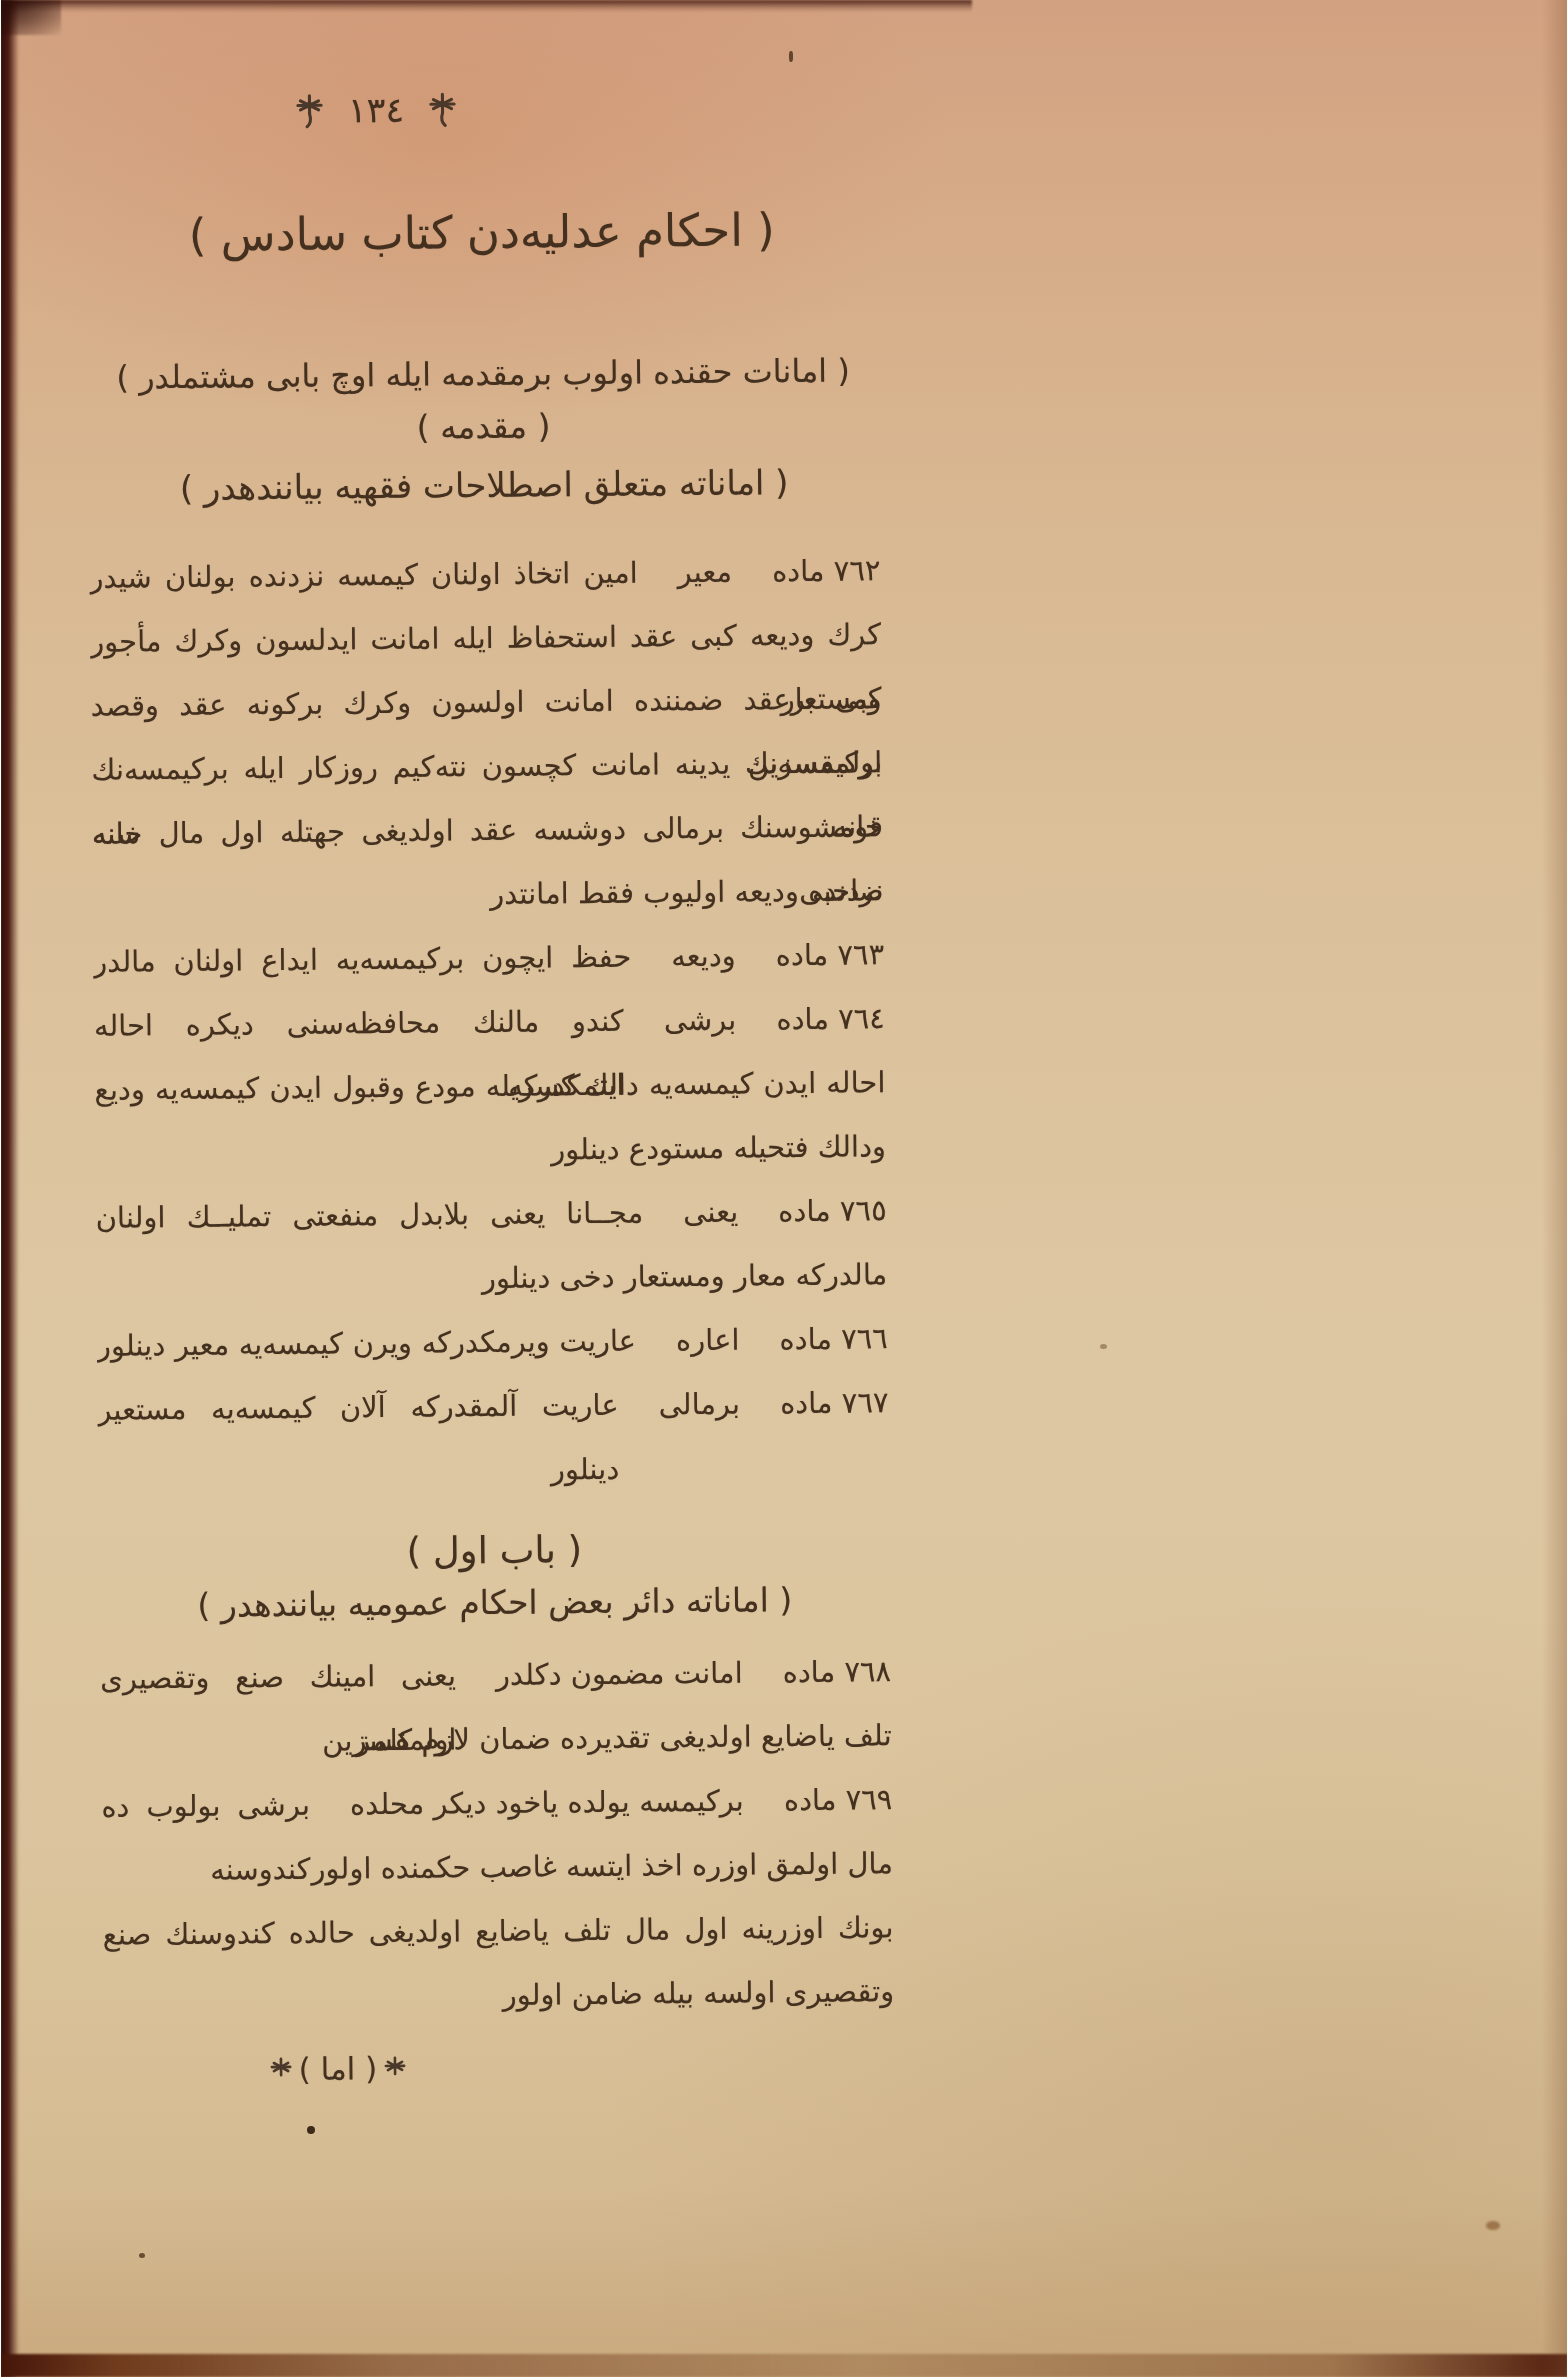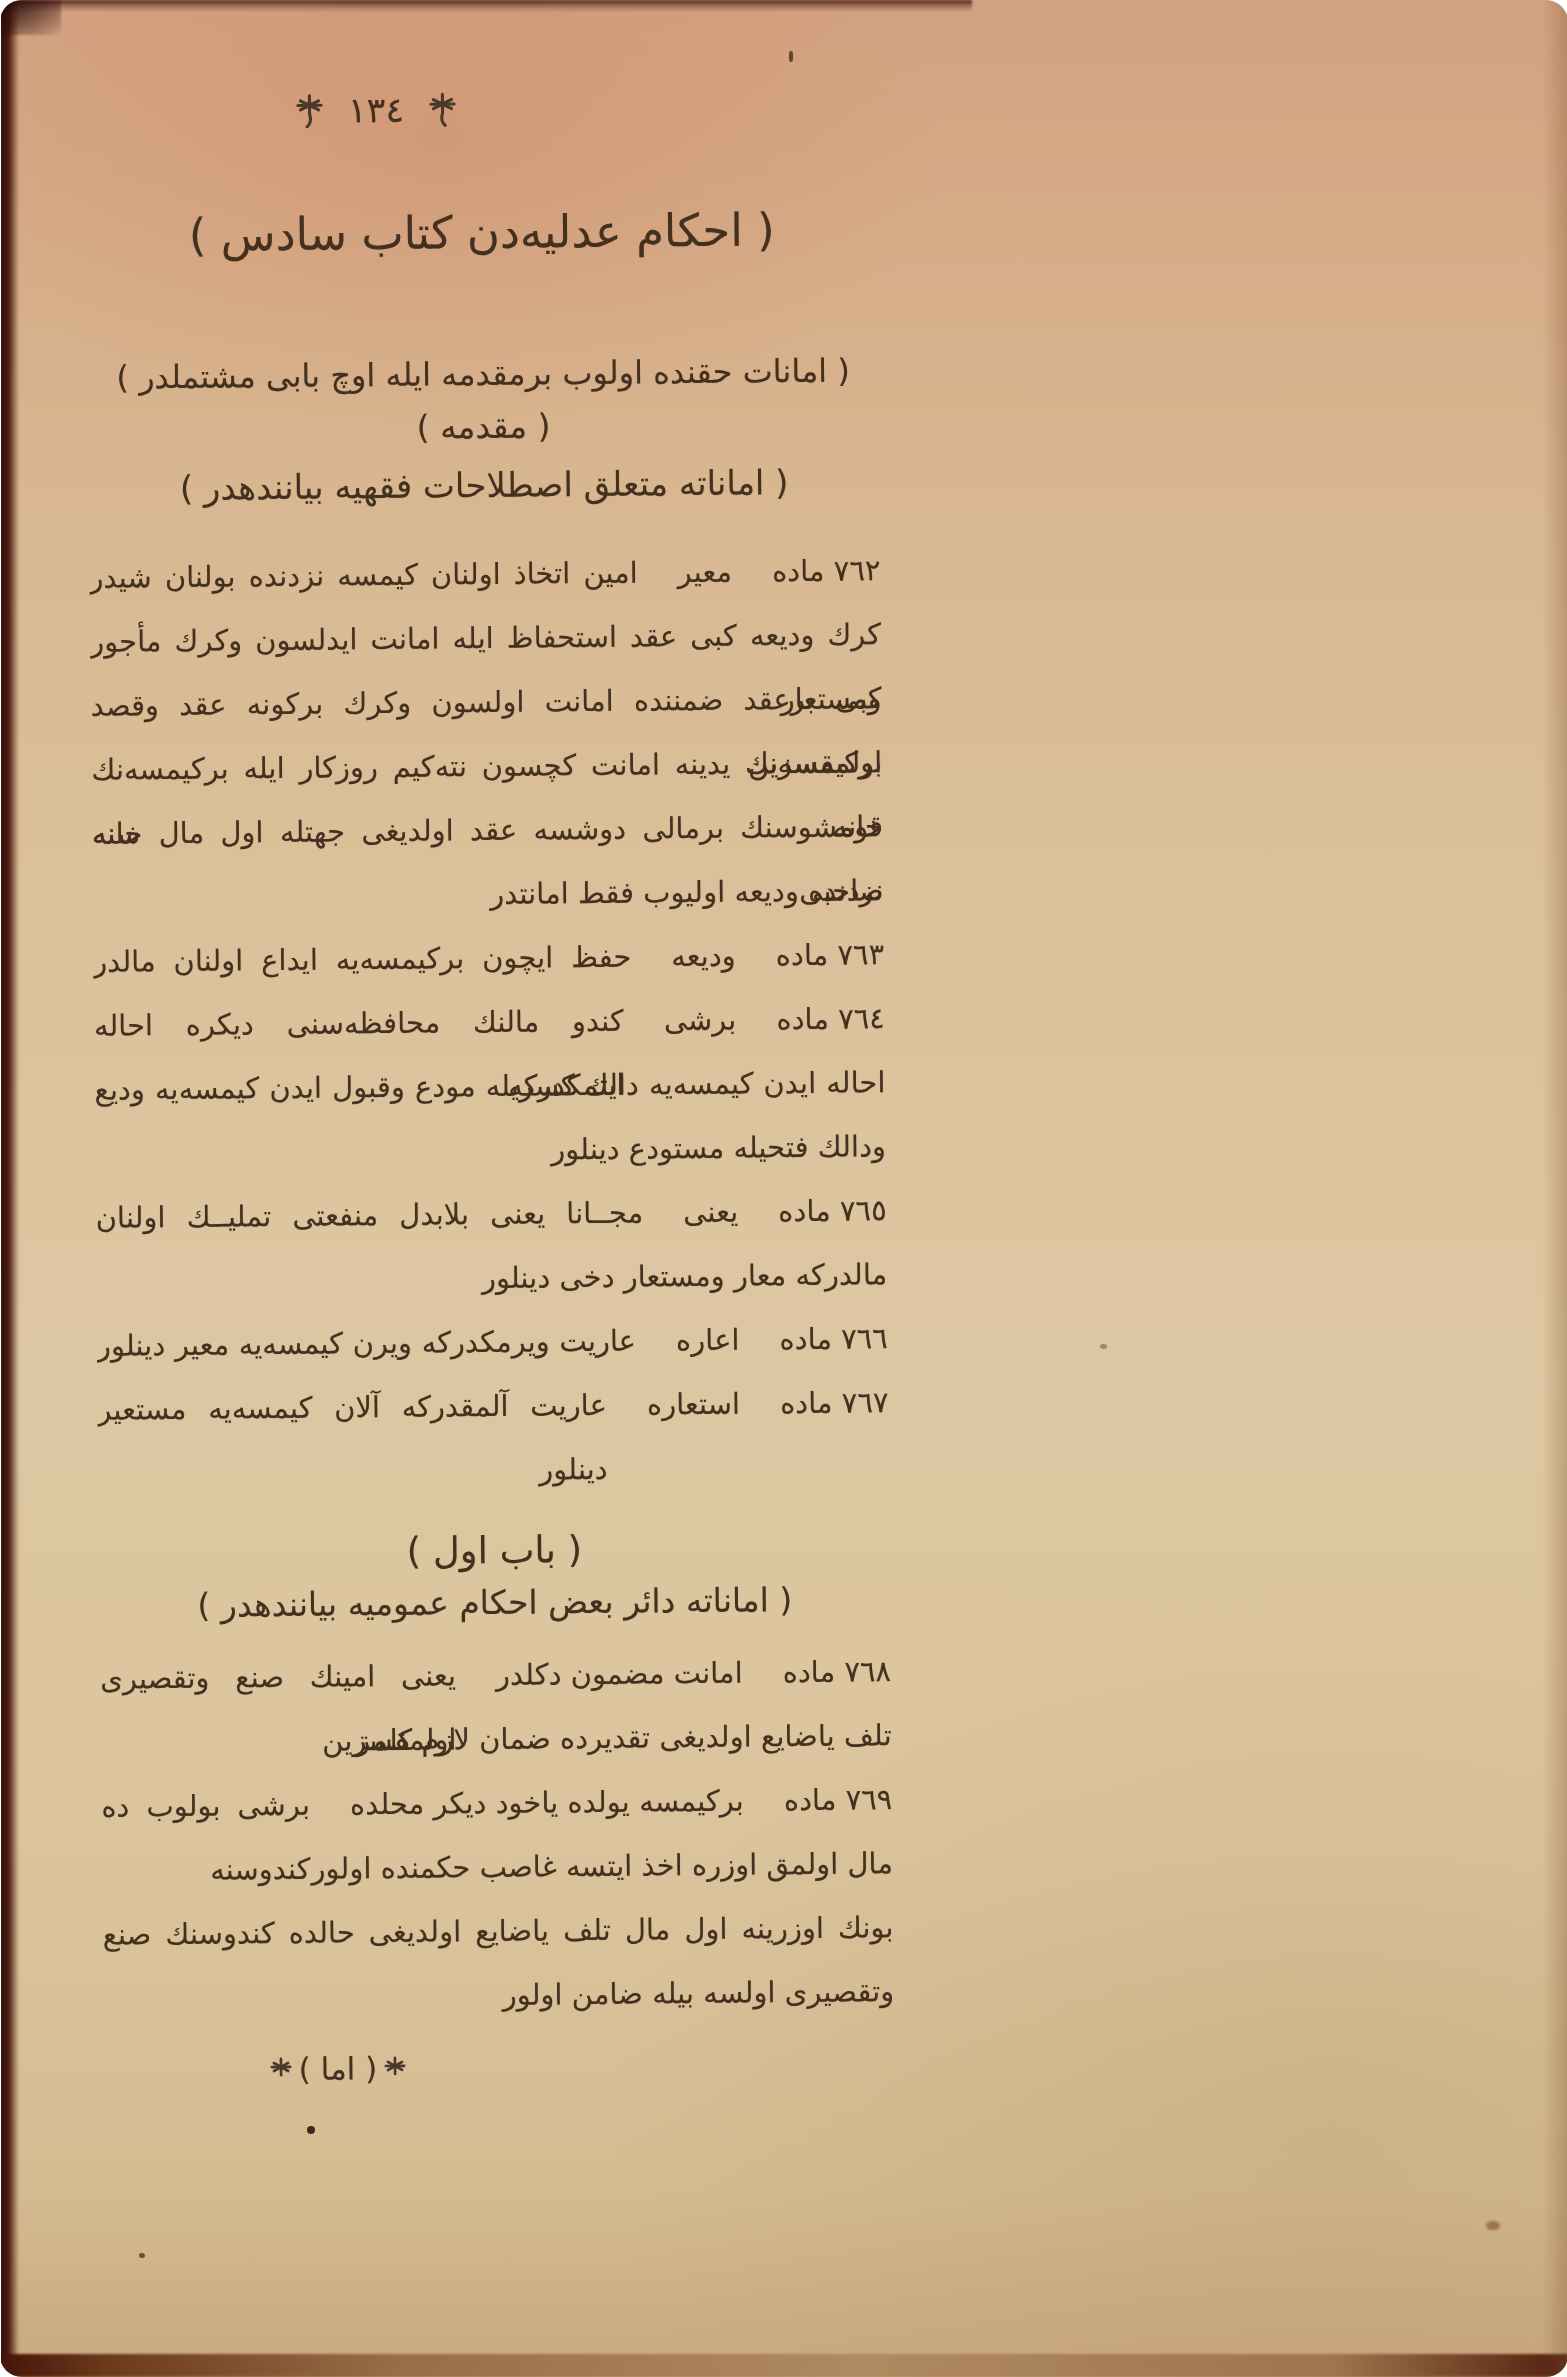--- a/index.html
+++ b/index.html
@@ -7,21 +7,20 @@
     width:1568px;height:2377px;
     font-family:"DejaVu Sans",sans-serif;
     overflow:hidden;
   }
   .page{
     position:relative;width:1568px;height:2377px;overflow:hidden;
     background:
       radial-gradient(ellipse 784px 436px at 28% 6%, rgba(203,124,86,0.30), rgba(203,124,86,0) 65%),
       radial-gradient(ellipse 1046px 784px at 85% 90%, rgba(150,110,60,0.14), rgba(150,110,60,0) 70%),
       linear-gradient(180deg,#d2a181 0%,#d6ab88 9%,#d8b892 22%,#dbc19b 38%,#ddc7a2 58%,#dbc49d 78%,#d5bb92 92%,#c9a87d 100%);
-    border-radius: 22px;
   }
   
   .edge-left{
     position:absolute;left:0;top:0;bottom:0;width:19px;
     background:linear-gradient(90deg,#2e0e09 0%,#4b1b13 45%,rgba(75,27,19,0.45) 75%,rgba(75,27,19,0) 100%);
     filter:blur(0.9px);
   }
   .edge-top{
     position:absolute;left:0;top:0;height:12.2px;width:62%;
     background:linear-gradient(180deg,rgba(62,20,13,0.85) 0%,rgba(62,20,13,0.25) 60%,rgba(62,20,13,0) 100%);
@@ -186,21 +185,21 @@
         <div class="bline">
           <span class="art-text">مالدركه معار ومستعار دخى دينلور</span>
         </div>
         <div class="bline fill">
           <span class="art-no">٧٦٦ ماده</span>
           <span class="art-term">اعاره</span>
           <span class="art-text">عاريت ويرمكدركه ويرن كيمسه‌يه معير دينلور</span>
         </div>
         <div class="bline fill">
           <span class="art-no">٧٦٧ ماده</span>
-          <span class="art-term">استعاره</span>
+          <span class="art-term">برمالى</span>
           <span class="art-text">عاريت آلمقدركه آلان كيمسه‌يه مستعير دينلور</span>
         </div>
       </div>
 
     <div class="chapter-heading center">( باب اول )</div>
 
     <div class="chapter-subheading center">( اماناته دائر بعض احكام عموميه بيانندهدر )</div>
 
     <div class="lines second" id="lines-chapter1">
         <div class="bline fill">

